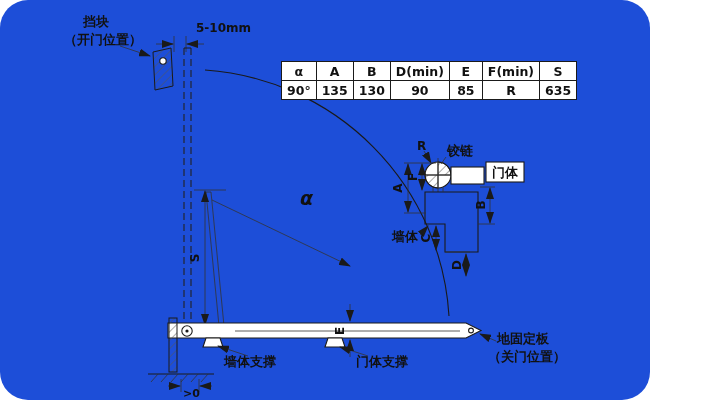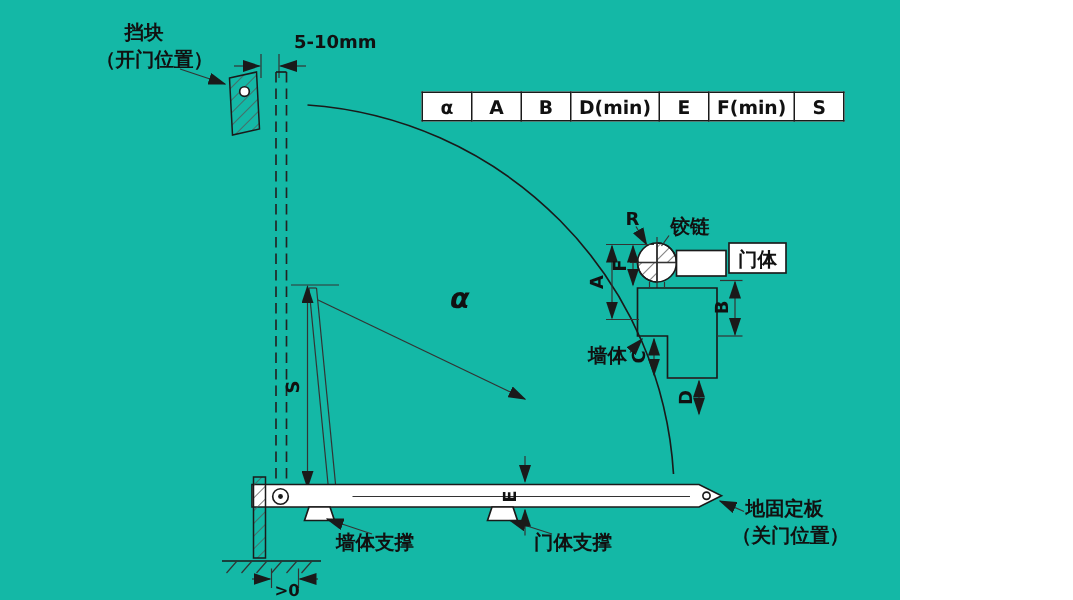--- a/index.html
+++ b/index.html
@@ -1,17 +1,17 @@
 <!DOCTYPE html>
 <html><head>
 <meta charset="utf-8">
 <style>
   html,body{margin:0;padding:0;background:#fff;}
-  .stage{position:relative;width:600px;height:400px;background:#14b8a6;overflow:hidden;
-         font-family:"DejaVu Sans","Liberation Sans",sans-serif;}
+  .stage{position:relative;width:650px;height:400px;background:#1d4ed8;overflow:hidden;
+         font-family:"DejaVu Sans","Liberation Sans",sans-serif;border-radius:28px;}
   svg{position:absolute;left:0;top:0;}
   svg text{fill:#111;font-family:"DejaVu Sans","Liberation Sans",sans-serif;}
   .cn{font-size:13px;font-weight:600;}
   .dim{font-size:12px;font-weight:600;}
   .small{font-size:11px;font-weight:600;}
   .alpha{font-size:19px;font-style:italic;font-weight:600;}
   .ln{stroke:#1a1a1a;stroke-width:1.1;fill:none;}
   .thin{stroke:#333;stroke-width:0.8;fill:none;}
   .dash{stroke:#222;stroke-width:1.1;fill:none;stroke-dasharray:7 4;}
   .hatchfill{fill:url(#hatch);stroke:#1a1a1a;stroke-width:1;}
@@ -167,16 +167,25 @@
     <tbody>
         <tr>
       <th>α</th>
       <th>A</th>
       <th>B</th>
       <th>D(min)</th>
       <th>E</th>
       <th>F(min)</th>
       <th>S</th>
     </tr>
+    <tr>
+      <td>90°</td>
+      <td>135</td>
+      <td>130</td>
+      <td>90</td>
+      <td>85</td>
+      <td>R</td>
+      <td>635</td>
+    </tr>
   </tbody>
     </table>
 
 </div>
 
 </body></html>

